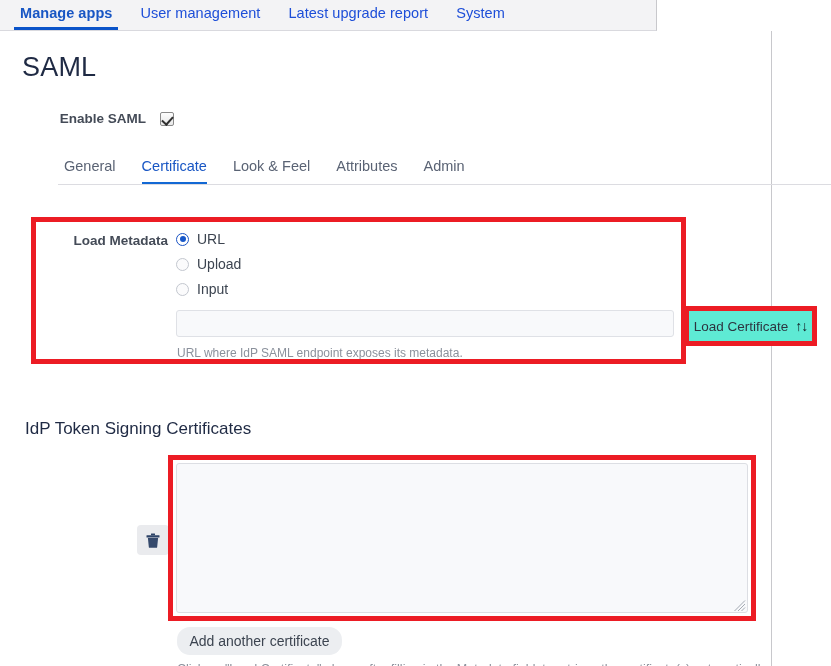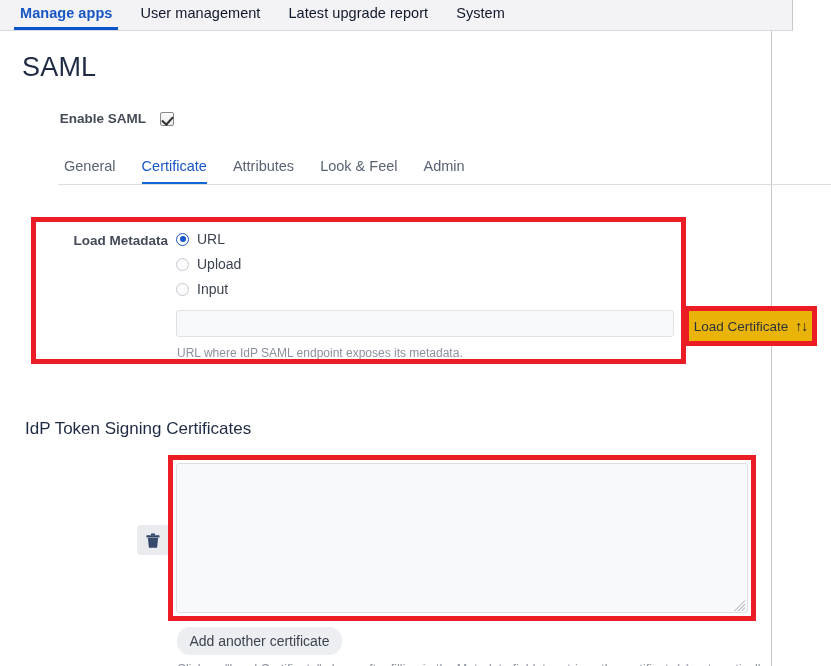--- a/index.html
+++ b/index.html
@@ -12,35 +12,35 @@
     font-family: "Liberation Sans", sans-serif;
     color: #2b2f3a;
     overflow: hidden;
     position: relative;
   }
 
   
   #topnav {
     position: absolute;
     left: 0; top: 0;
-    width: 793px; height: 31px;
+    width: 657px; height: 31px;
     background: #f3f3f5;
     border-bottom: 1px solid #d9d9de;
     border-right: 1px solid #c8c8cc;
   }
   #topnav-inner {
     display: flex;
     align-items: flex-start;
     height: 100%;
     padding-left: 6px;
   }
   .nav-tab {
     position: relative;
     font-size: 14.5px;
-    color: #0f172a;
+    color: #1d4ed8;
     padding: 5px 14px 0 14px;
     height: 100%;
     white-space: nowrap;
     cursor: pointer;
     letter-spacing: 0.05px;
   }
   .nav-tab.active {
     color: #1856c4;
     font-weight: bold;
   }
@@ -212,21 +212,21 @@
     left: 177px; top: 315px;
     font-size: 12px;
     color: #8b919c;
   }
 
   
   #load-cert-btn {
     position: absolute;
     left: 689px; top: 280px;
     width: 123px; height: 30px;
-    background: #eab308;
+    background: #5eead4;
     border: none;
     display: flex;
     align-items: center;
     justify-content: center;
     gap: 7px;
     font-family: "Liberation Sans", sans-serif;
     font-size: 13.5px;
     color: #2d3440;
     cursor: pointer;
     padding: 0;
@@ -334,24 +334,24 @@
   </div>
 
   <div id="subtabs">
     <div class="sub-tab">
       <span>General</span>
     </div>
     <div class="sub-tab active">
       <span>Certificate</span>
     </div>
     <div class="sub-tab">
+      <span>Look &amp; Feel</span>
+    </div>
+    <div class="sub-tab">
       <span>Attributes</span>
-    </div>
-    <div class="sub-tab">
-      <span>Look &amp; Feel</span>
     </div>
     <div class="sub-tab">
       <span>Admin</span>
     </div>
   </div>
 
   <div class="form-label" id="label-load-metadata">Load Metadata</div>
 
   <div class="radio-row checked" id="radio-url">
     <span class="radio-mark"></span>

